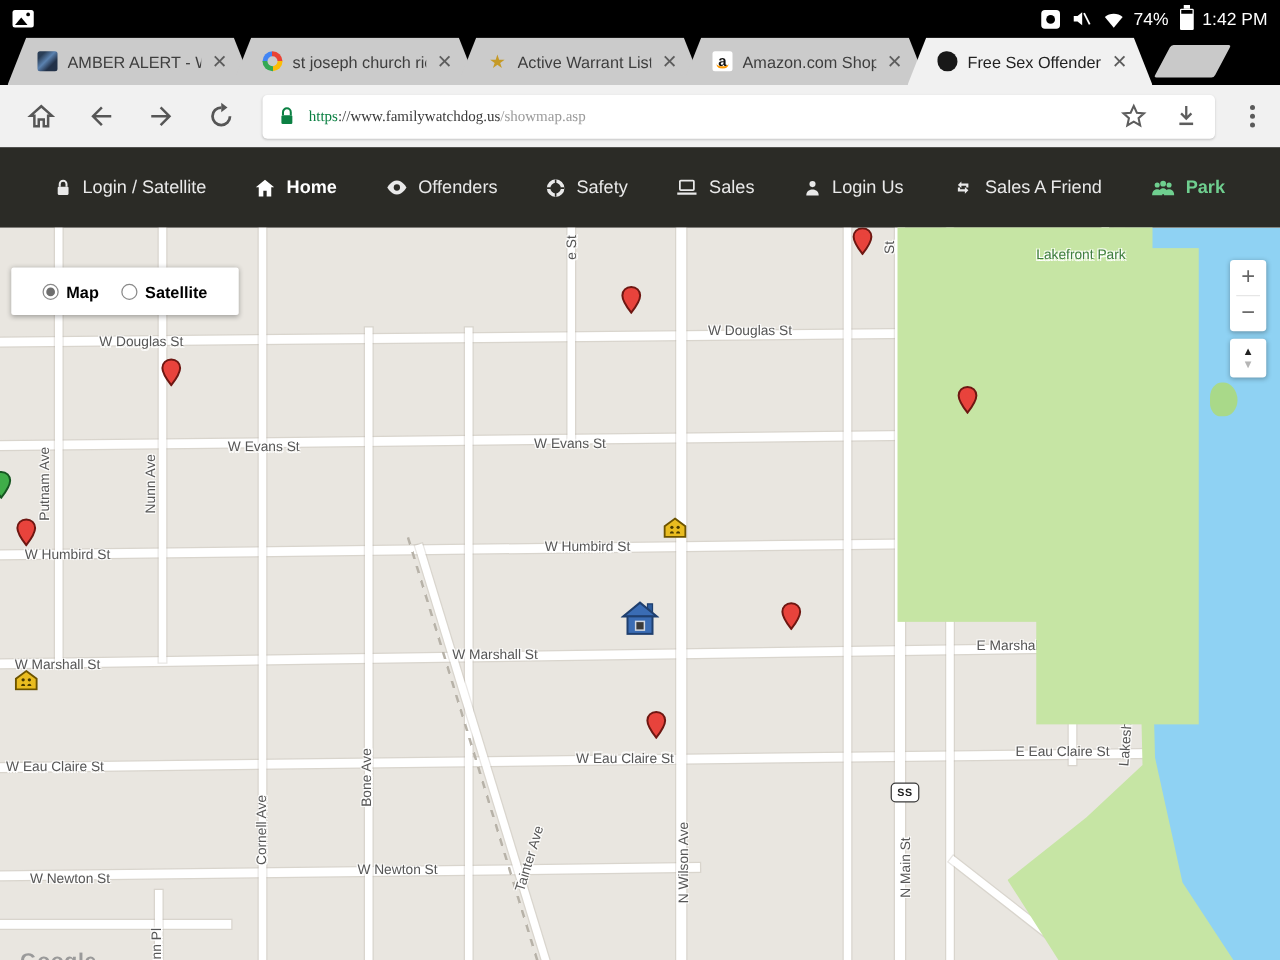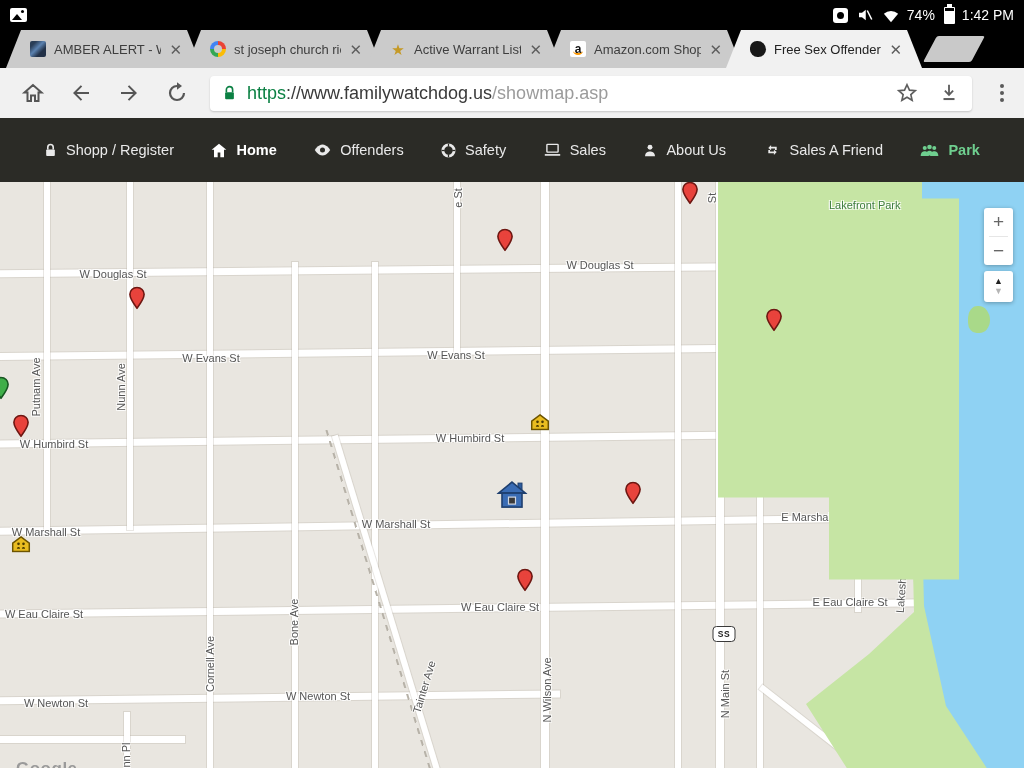--- a/index.html
+++ b/index.html
@@ -43,21 +43,21 @@
                 border-bottom:2px solid #f90; border-radius:0 0 70% 70%/0 0 100% 100%; }
   .fav-dog { background:#181818; border-radius:45% 55% 50% 50%; }
   .new-tab { align-self:center; margin-left:24px; width:48px; height:26px; background:#c9c9c9;
              transform:skewX(-28deg); border-radius:2px; }
 
   
   .toolbar { height:50px; background:#f1f1f1; display:flex; align-items:center; padding:0 12px; gap:6px; }
   .tool-btn { width:42px; height:42px; display:flex; align-items:center; justify-content:center; }
   .omnibox { flex:1; height:35px; background:#fff; border-radius:4px; box-shadow:0 1px 2px rgba(0,0,0,.18);
              display:flex; align-items:center; padding:0 12px; gap:10px; margin:0 6px; }
-  .url { font-size:18px; white-space:nowrap; overflow:hidden; flex:1; }
+  .url { font-size:12px; white-space:nowrap; overflow:hidden; flex:1;font-family:Liberation Serif, serif; }
   .url .scheme { color:#0b8043; }
   .url .host { color:#3a3a3a; }
   .url .path { color:#9b9b9b; }
   .omni-icons { display:flex; align-items:center; gap:20px; }
   .kebab { width:20px; height:26px; display:flex; flex-direction:column; align-items:center;
            justify-content:center; gap:3px; margin-left:8px; }
   .kebab i { width:4px; height:4px; border-radius:50%; background:#5a5a5a; }
 
   
   .site-nav { height:64px; background:#2b2b26; display:flex; align-items:center;
@@ -206,21 +206,21 @@
       <i></i>
     </span>
 </div>
 
 <div class="site-nav">
   <span class="nav-item">
     <svg width="13" height="15" viewBox="0 0 24 26">
       <path d="M7 11 V7 a5 5 0 0 1 10 0 v4" fill="none" stroke="#e9e9e9" stroke-width="3"></path>
       <rect x="4" y="11" width="16" height="12" rx="1.6" fill="#e9e9e9"></rect>
     </svg>
-    <span>Shopp / Register</span>
+    <span>Login / Satellite</span>
   </span>
   <span class="nav-item active">
     <svg width="16" height="15" viewBox="0 0 24 22">
       <path d="M12 1 L1 10 H4.5 V21 H10 V14 H14 V21 H19.5 V10 H23 Z" fill="#fff"></path>
     </svg>
     <span>Home</span>
   </span>
   <span class="nav-item">
     <svg width="17" height="14" viewBox="0 0 24 20">
       <path d="M12 2 C5.5 2 1 10 1 10 C1 10 5.5 18 12 18 C18.5 18 23 10 23 10 C23 10 18.5 2 12 2 Z" fill="#e9e9e9"></path>
@@ -245,21 +245,21 @@
       <rect x="4" y="2" width="16" height="11" rx="1" fill="none" stroke="#e9e9e9" stroke-width="2"></rect>
       <path d="M1 17 H23" stroke="#e9e9e9" stroke-width="2.4"></path>
     </svg>
     <span>Sales</span>
   </span>
   <span class="nav-item">
     <svg width="14" height="15" viewBox="0 0 24 24">
       <circle cx="12" cy="6.5" r="4.2" fill="#e9e9e9"></circle>
       <path d="M3.5 22 C3.5 15.5 8.5 13.8 12 13.8 C15.5 13.8 20.5 15.5 20.5 22 Z" fill="#e9e9e9"></path>
     </svg>
-    <span>About Us</span>
+    <span>Login Us</span>
   </span>
   <span class="nav-item">
     <svg width="17" height="14" viewBox="0 0 24 20">
       <path d="M6 7 L10 3 V5.5 H18 V10 H15.5 V8 H10 V10.5 Z" fill="#e9e9e9"></path>
       <path d="M18 13 L14 17 V14.5 H6 V10 H8.5 V12 H14 V9.5 Z" fill="#e9e9e9"></path>
     </svg>
     <span>Sales A Friend</span>
   </span>
   <span class="nav-item highlight" style="color:#6fcf8f">
     <svg width="19" height="14" viewBox="0 0 28 20">
@@ -398,20 +398,30 @@
       <span class="marker" style="left: 512px; top: 314px;"><svg width="31" height="28" viewBox="0 0 31 28">
           <rect x="21.5" y="2.5" width="4" height="8" fill="#2e5d9e" stroke="#1f3f6e" stroke-width="1"></rect>
           <path d="M15.5 1.5 L29 12.5 H2 Z" fill="#3a6cb4" stroke="#1f3f6e" stroke-width="1.6"></path>
           <rect x="5.5" y="12.5" width="20" height="14" fill="#3a6cb4" stroke="#1f3f6e" stroke-width="1.6"></rect>
           <rect x="12" y="16.5" width="7" height="7" fill="#3a3a3a" stroke="#cfd6e2" stroke-width="1.2"></rect>
         </svg></span>
     </div>
 
   <span class="hwy-badge" style="left:724px; top:452px">SS</span>
 
+  <div class="map-type">
+    <span class="radio-opt">
+      <span class="radio sel"></span>
+      <span>Map</span>
+    </span>
+    <span class="radio-opt">
+      <span class="radio"></span>
+      <span>Satellite</span>
+    </span>
+  </div>
 
   <div class="zoom-ctl">
     <span class="zoom-btn">+</span>
     <span class="zoom-div"></span>
     <span class="zoom-btn">−</span>
   </div>
   <div class="pan-ctl">
     <span class="pan-up">▲</span>
     <span class="pan-dn">▼</span>
   </div>

